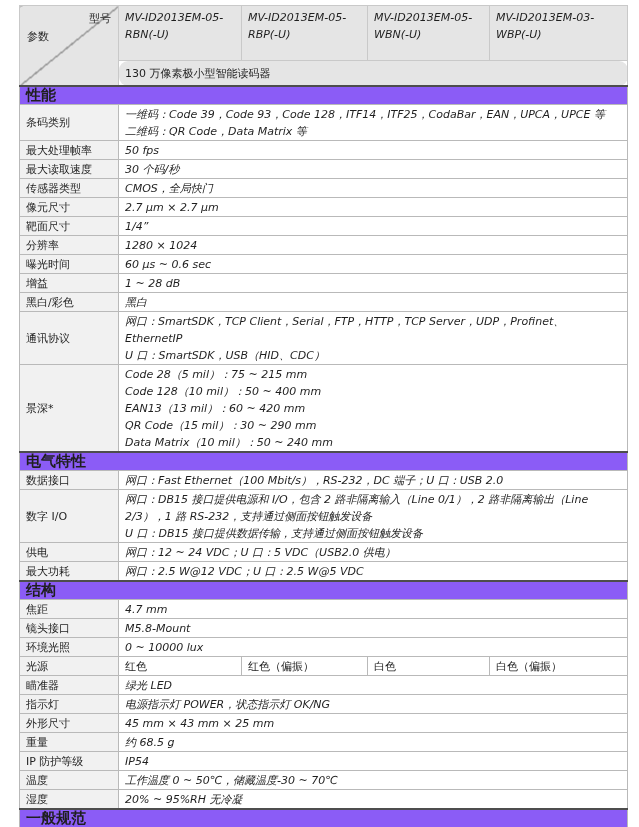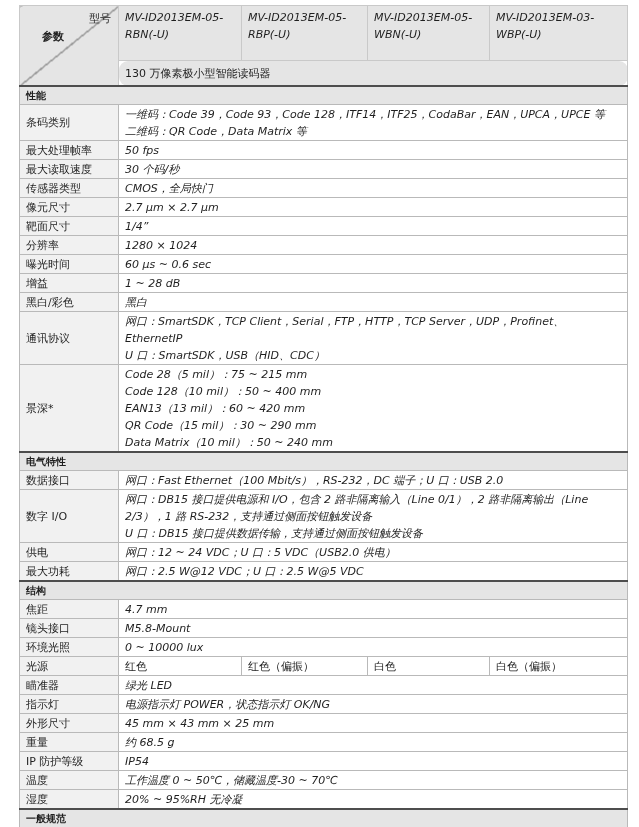--- a/index.html
+++ b/index.html
@@ -34,28 +34,28 @@
     position:relative;height:55px;padding:12px;
     background:
       linear-gradient(to bottom right,
         rgba(0,0,0,0) calc(50% - 0.8px),
         #9a9a9a calc(50% - 0.8px),
         #9a9a9a calc(50% + 0.8px),
         rgba(0,0,0,0) calc(50% + 0.8px)),
       var(--header-bg);
   }
   .corner-top{position:absolute;top:4px;right:7px;}
-  .corner-bottom{position:absolute;top:22px;left:22px;font-weight:bold;}
+  .corner-bottom{position:absolute;top:22px;left:7px;}
   td.model{vertical-align:top;padding-top:3px;padding-bottom:3px;height:32px;font-style:italic;}
   tr.subtitle-row td{height:17px;border-radius:9px;}
   
   td.section{
-    background:#e5e5e5;font-weight:bold;height:17px;
+    background:#8b5cf6;font-weight:bold;height:17px;
     border-top:2px solid var(--section-border);
-    font-size:10px;
+    font-size:15px;
   }
   
   td.label{background:var(--label-bg);}
   td.value{background:#ffffff;}
   td.value .line{line-height:17px;font-style:italic;}
   td.value{padding-top:0.5px;padding-bottom:0.5px;}
 </style>
 </head>
 <body>
 

